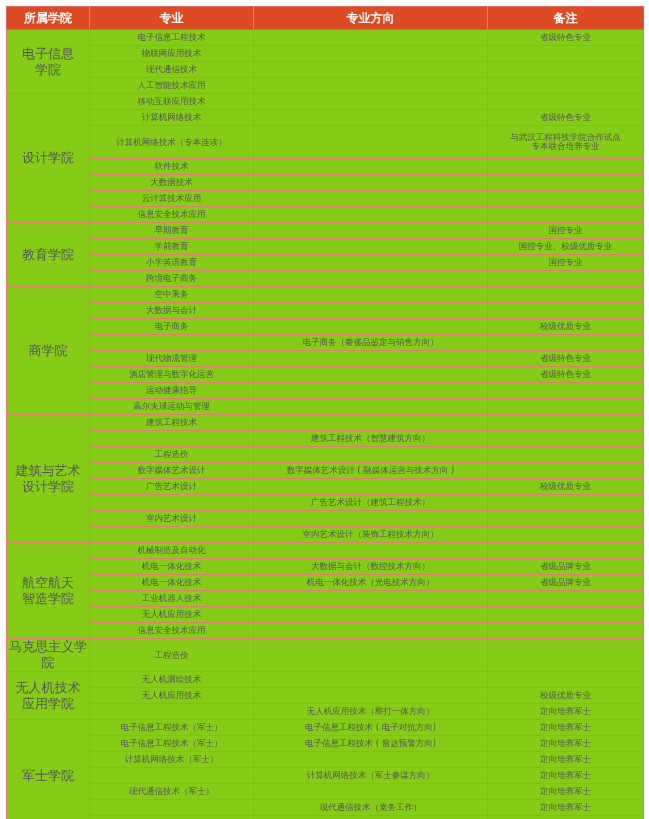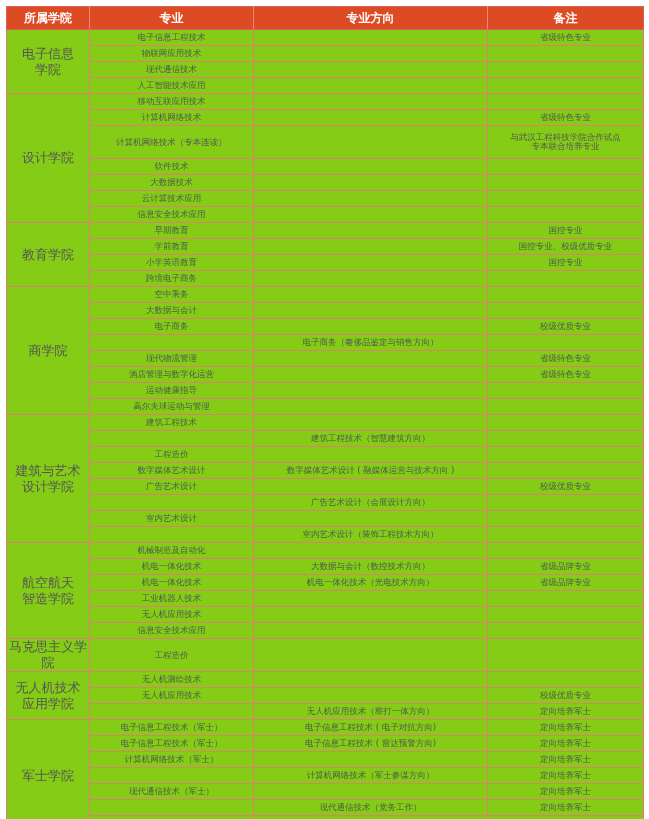--- a/index.html
+++ b/index.html
@@ -188,21 +188,21 @@
         <td>数字媒体艺术设计 ( 融媒体运营与技术方向 )</td>
         <td></td>
       </tr>
       <tr>
         <td>广告艺术设计</td>
         <td></td>
         <td>校级优质专业</td>
       </tr>
       <tr>
         <td></td>
-        <td>广告艺术设计（会展设计方向）</td>
+        <td>广告艺术设计（建筑工程技术）</td>
         <td></td>
       </tr>
       <tr>
         <td>室内艺术设计</td>
         <td></td>
         <td></td>
       </tr>
       <tr>
         <td></td>
         <td>室内艺术设计（装饰工程技术方向）</td>

